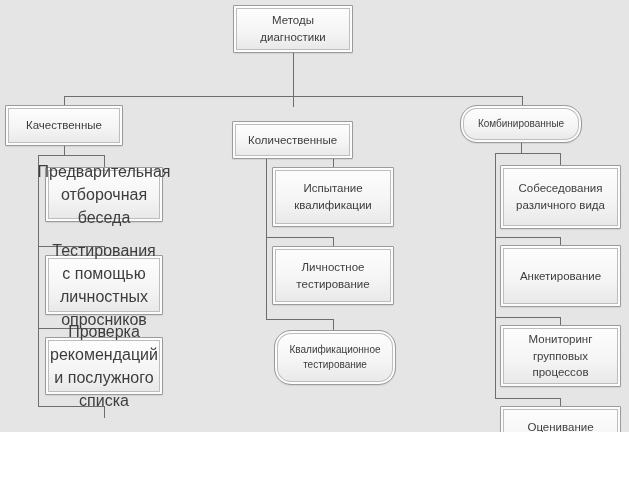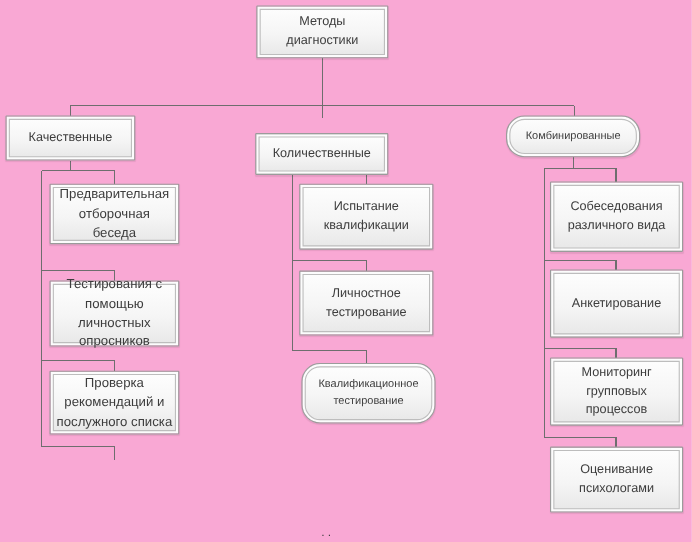--- a/index.html
+++ b/index.html
@@ -1,39 +1,39 @@
 <!DOCTYPE html>
 <html><head>
 <meta charset="utf-8">
 <style>
   html,body{margin:0;padding:0;background:#ffffff;}
   .canvas{
     position:relative;
-    width:629px;height:493px;
-    background:#f9a8d4;
+    width:629px;height:432px;
+    background:#e5e5e5;
     font-family:"Liberation Sans","DejaVu Sans",sans-serif;
     overflow:hidden;
   }
   svg.connectors{position:absolute;left:0;top:0;}
   .node{
     position:absolute;
     box-sizing:border-box;
     display:flex;align-items:center;justify-content:center;
     text-align:center;
     background:linear-gradient(#fefefe 0%,#f5f5f5 55%,#e7e7e7 100%);
     border:1px solid #9b9b9b;
     box-shadow:inset 0 0 0 2px #fcfcfc, inset 0 0 0 3px #bdbdbd, 0 1px 1px rgba(0,0,0,0.08);
     border-radius:1px;
     color:#3d3d3d;
     font-size:11.5px;
     line-height:1.45;
     padding:2px 5px;
   }
   .fs-s{font-size:10px;border-radius:17px;}
-  .fs-m{font-size:12px;}
+  .fs-m{font-size:16px;}
   .artifact{
     position:absolute;
     color:#3d3d3d;
     font-size:11px;
     letter-spacing:3px;
   }
 </style>
 </head>
 <body>
 

